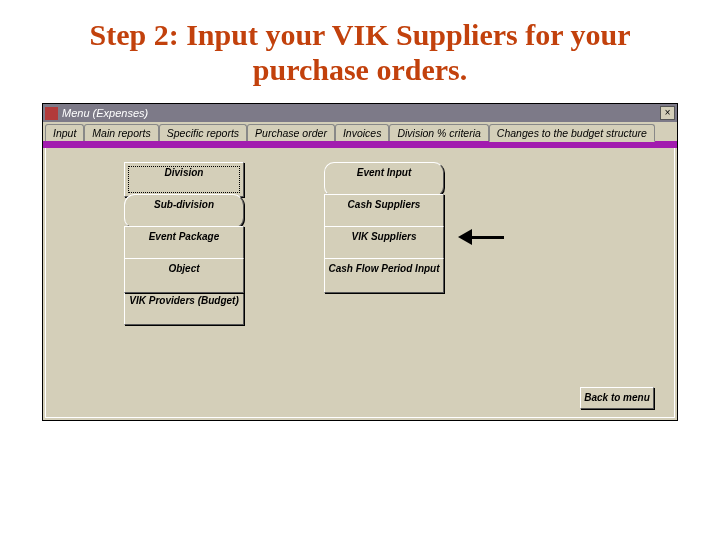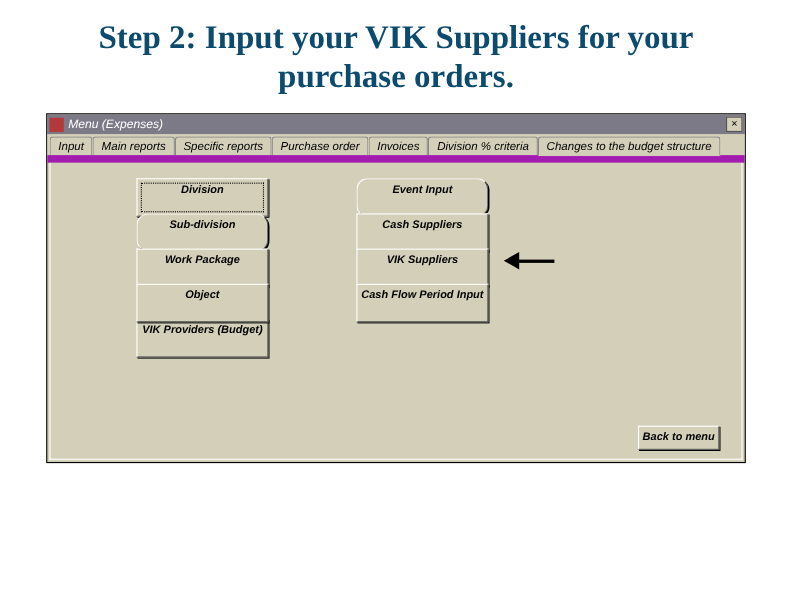--- a/index.html
+++ b/index.html
@@ -10,21 +10,21 @@
     height: 540px;
     background: #fff;
     font-family: "Tahoma", "Arial", sans-serif;
     overflow: hidden;
   }
   .slide-title {
     font-family: "Times New Roman", serif;
     font-weight: bold;
     font-size: 30px;
     text-align: center;
-    color: #0c4a6e;
+    color: #c2410c;
     padding: 18px 60px 10px 60px;
     line-height: 1.15;
   }
   .app-window {
     margin: 6px 42px 0 42px;
     border: 1px solid #000;
     background: #d4cfb9;
     font-style: italic;
   }
   .titlebar {
@@ -161,21 +161,21 @@
     <div class="tab">Purchase order</div>
     <div class="tab">Invoices</div>
     <div class="tab">Division % criteria</div>
     <div class="tab active">Changes to the budget structure</div>
   </div>
 
   <div class="tab-body">
 
     <div class="btn focused" style="left:78px; top:14px;">Division</div>
     <div class="btn" style="left:78px; top:46px;border-radius:11px;">Sub-division</div>
-    <div class="btn" style="left:78px; top:78px;">Work Package</div>
+    <div class="btn" style="left:78px; top:78px;">Event Package</div>
     <div class="btn" style="left:78px; top:142px;">VIK Providers (Budget)</div>
     <div class="btn" style="left:78px; top:110px;">Object</div>
 
     <div class="btn" style="left:278px; top:14px;border-radius:10px;">Event Input</div>
     <div class="btn" style="left:278px; top:46px;">Cash Suppliers</div>
     <div class="btn" style="left:278px; top:78px;">VIK Suppliers</div>
     <div class="btn" style="left:278px; top:110px;">Cash Flow Period Input</div>
 
     <div class="arrow" style="left:414px; top:81px;"></div>
 

